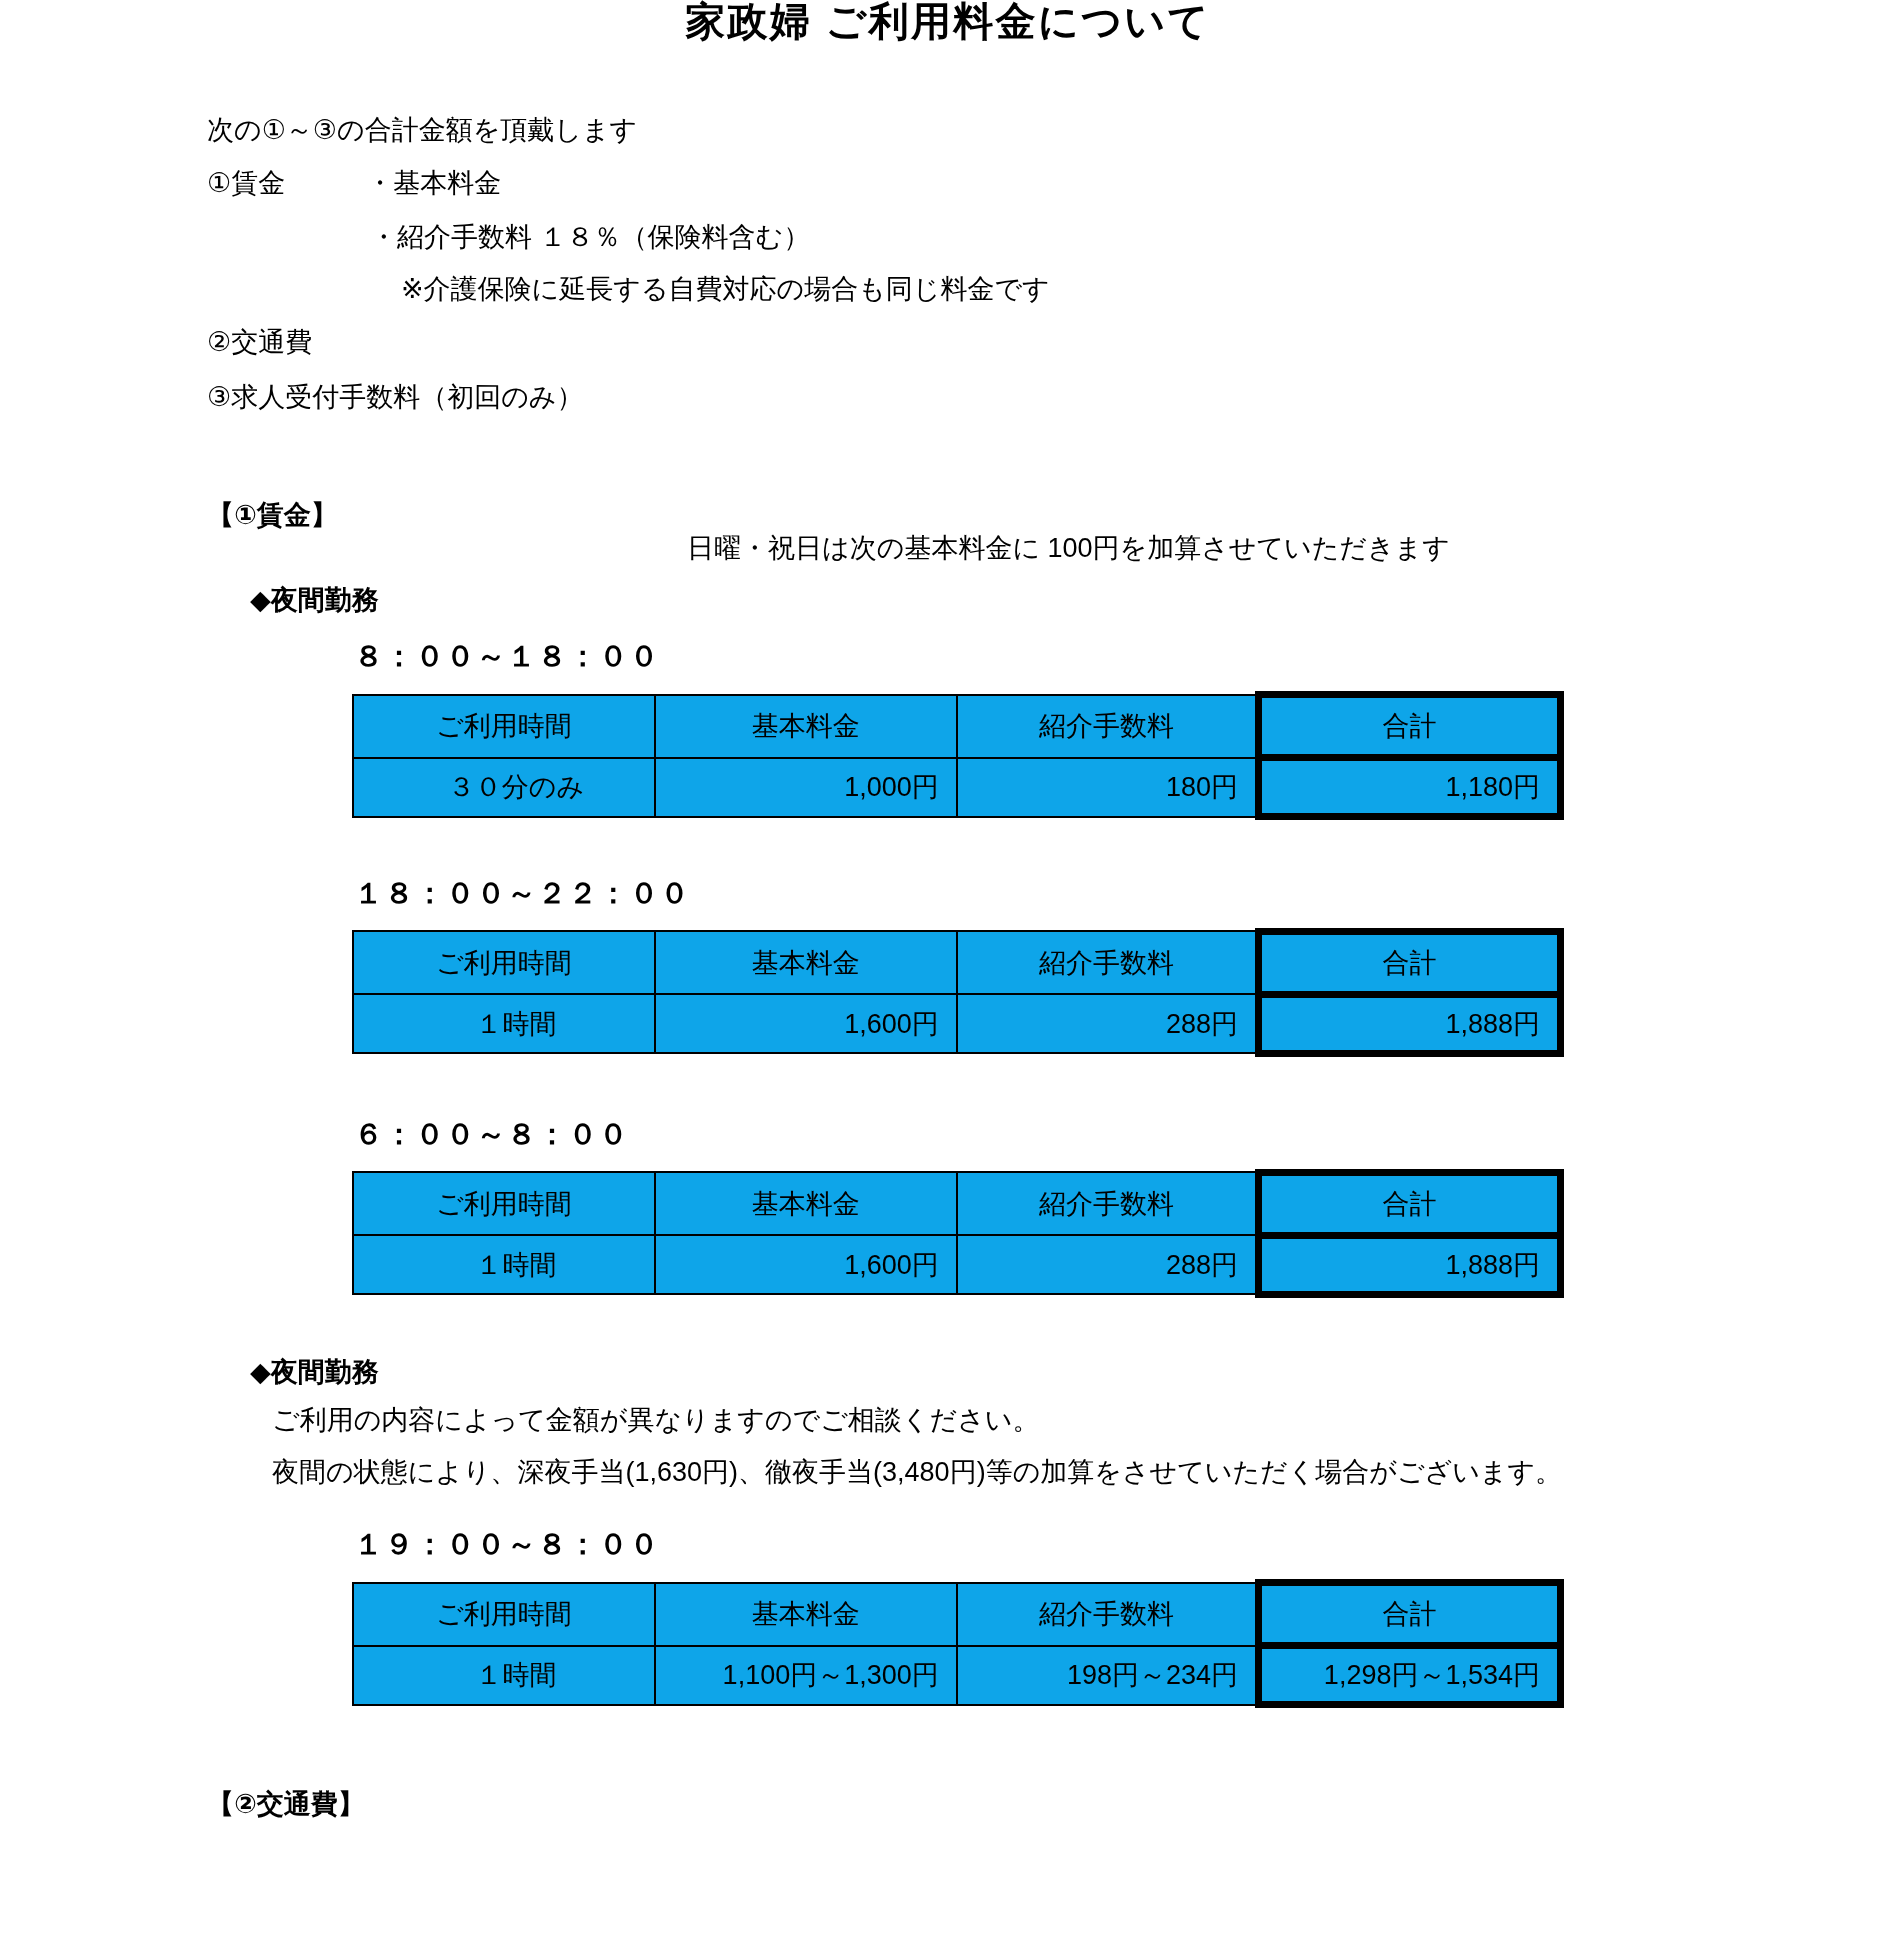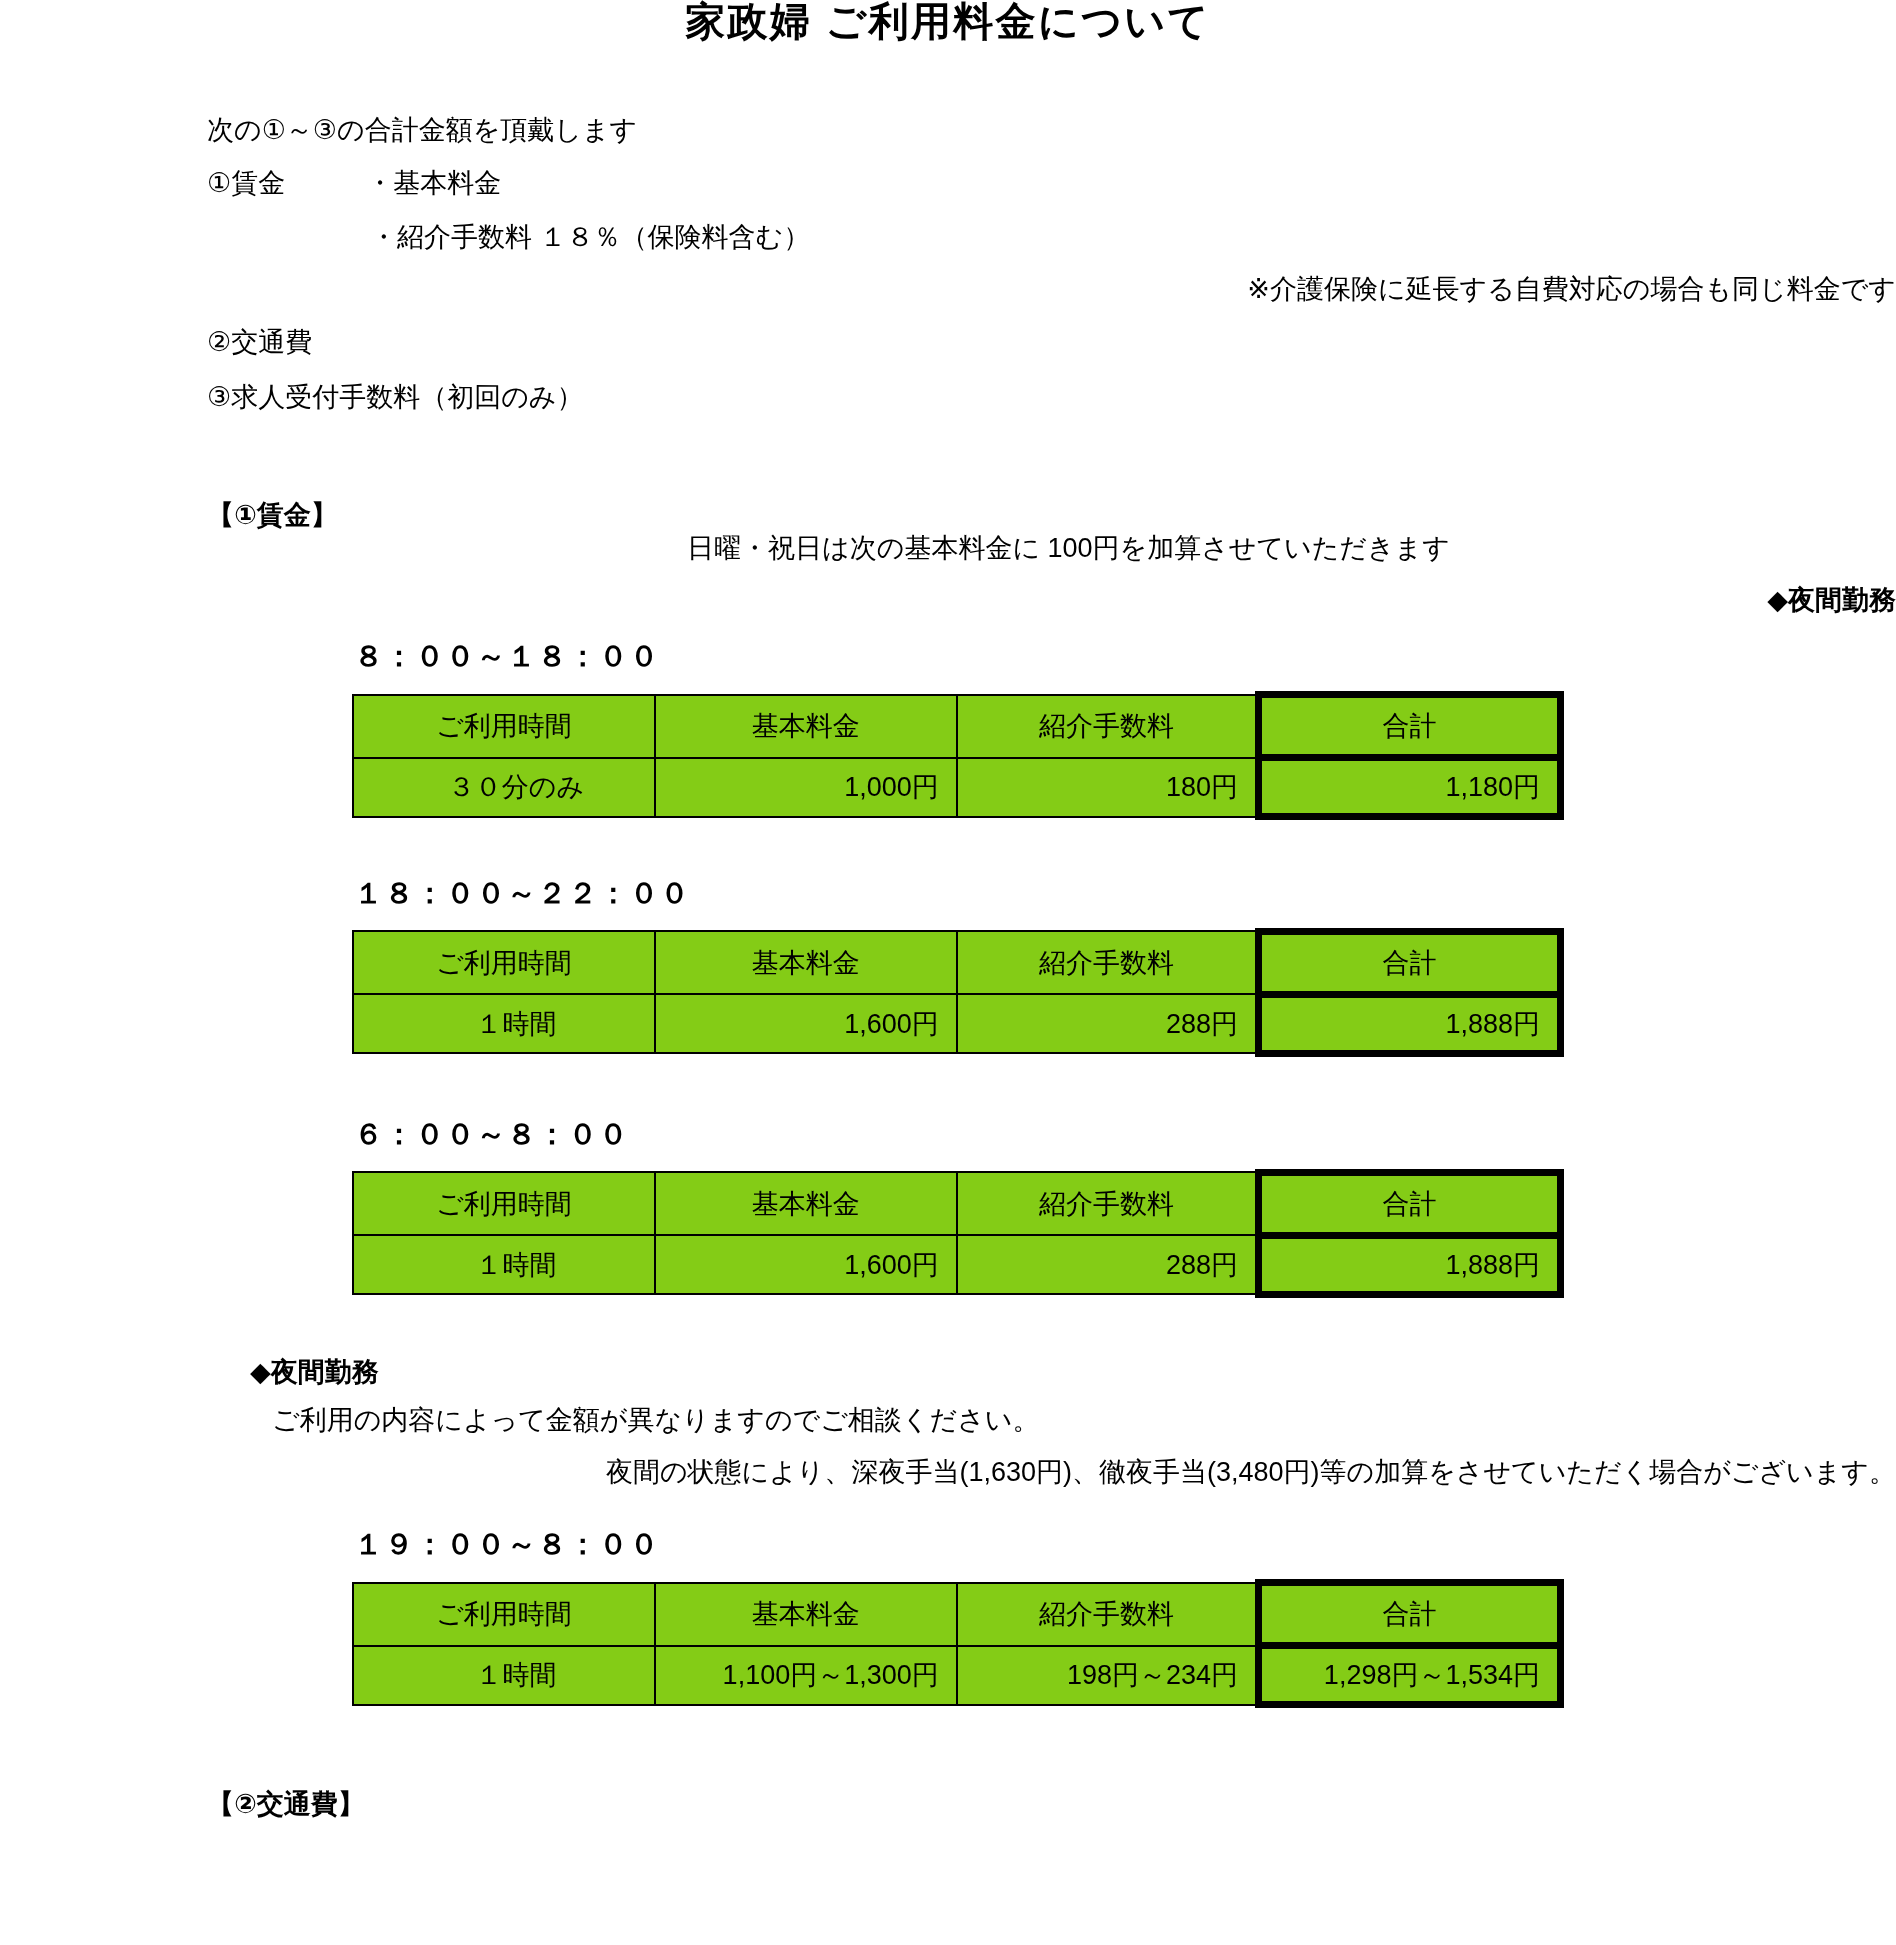--- a/index.html
+++ b/index.html
@@ -49,31 +49,31 @@
     margin-left: 352px;
     width: 1212px;
     table-layout: fixed;
   }
   table.fee th, table.fee td {
     border: 2.7px solid #000;
     padding: 0;
     font-weight: normal;
     font-size: 27px;
     vertical-align: middle;
-    background: #84cc16;
+    background: #0ea5e9;
   }
   table.fee th { height: 56px; text-align: center; }
   table.fee td { height: 52px; }
   table.fee td.label { text-align: center; padding-left: 24px; }
   table.fee td.num { text-align: right; padding-right: 17px; }
   table.fee .total { border-width: 7.8px; }
 
   .mt-190 { margin-top: 74px; }
   .mt-65  { margin-top: 25px; }
-  .mt-62  { margin-top: 24px; text-align: right; }
+  .mt-62  { margin-top: 24px; }
   .mt-68  { margin-top: 26.5px; }
   .mt-230 { margin-top: 89px; }
   .mt-58  { margin-top: 5px; text-align: center; }
   .mt-50  { margin-top: 19.5px; }
   .mt-150 { margin-top: 58px; }
   .mt-160 { margin-top: 62px; }
   .mt-155 { margin-top: 60px; }
   .mt-110 { margin-top: 43px; }
   .mt-210 { margin-top: 82px; }
 </style>

